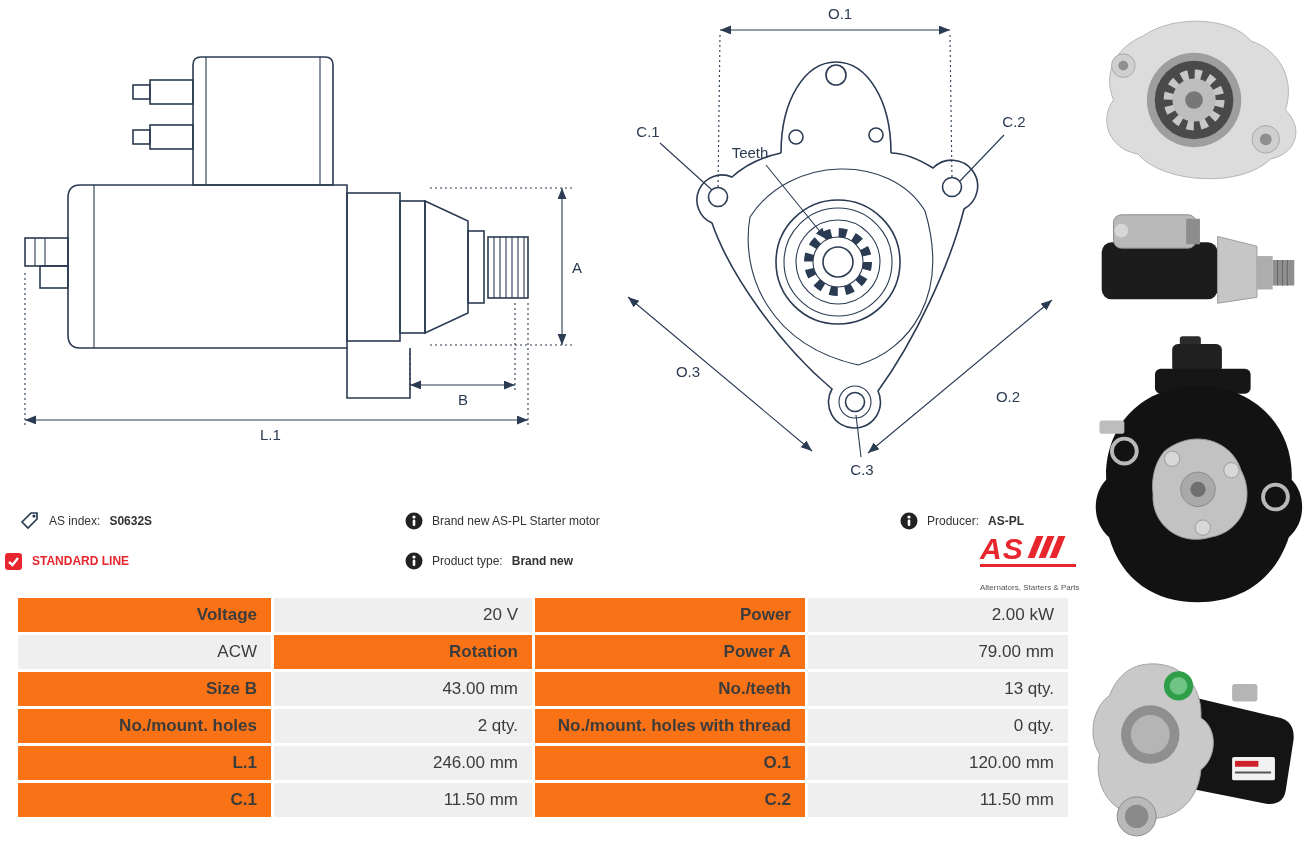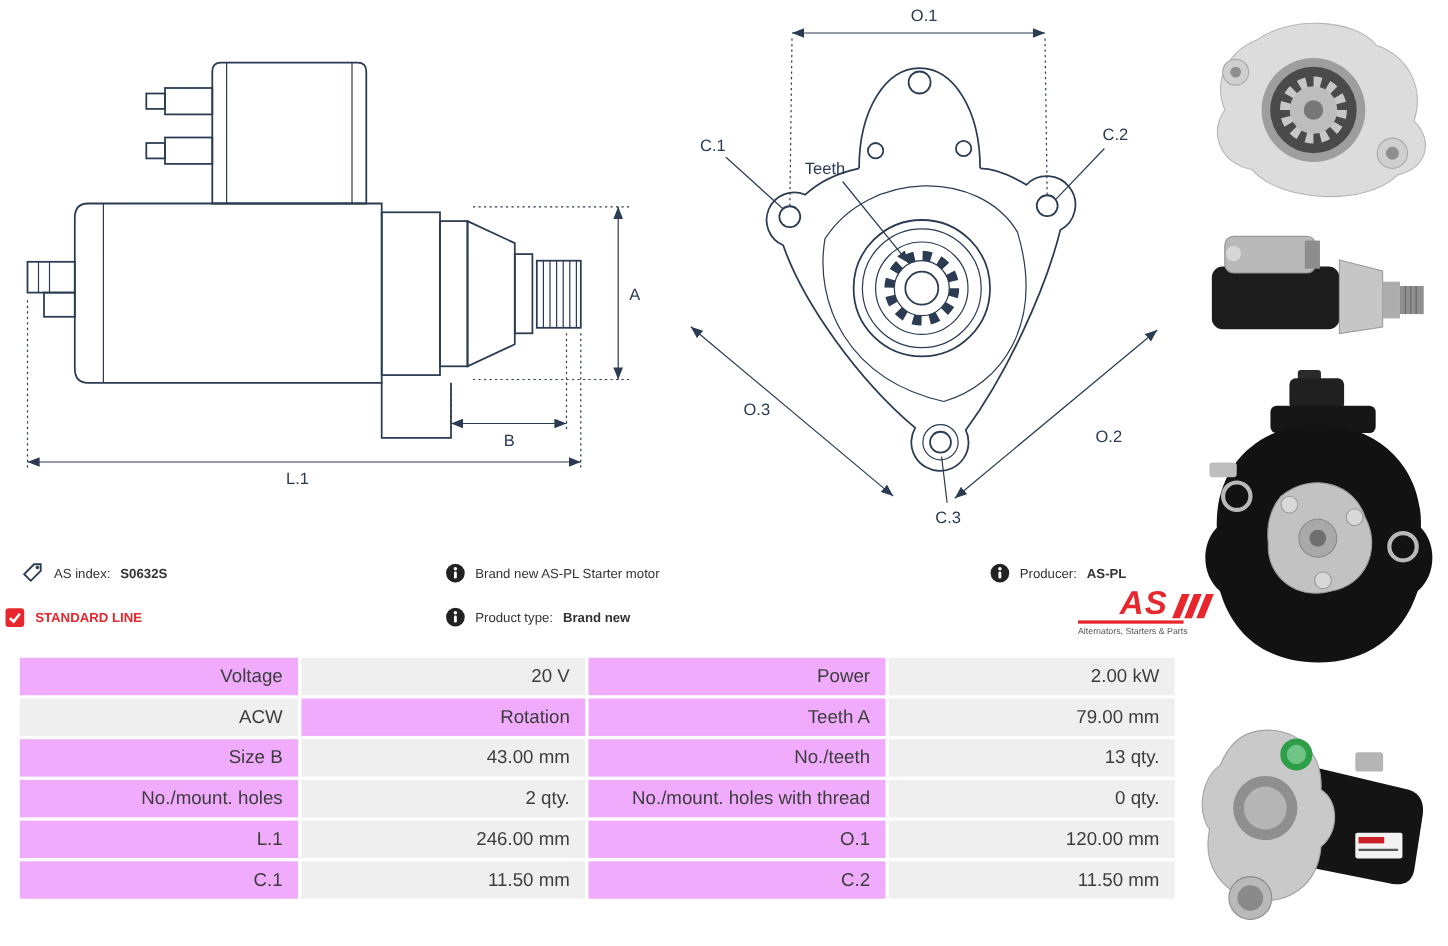--- a/index.html
+++ b/index.html
@@ -15,33 +15,33 @@
   .dot{stroke:#2a3b52;stroke-width:1.1;fill:none;stroke-dasharray:2 3;}
 
   
   .info-item{position:absolute;display:flex;align-items:center;gap:9px;font-size:12px;color:#333;height:26px;white-space:nowrap;}
   .info-item .b{font-weight:bold;}
   .std-line{color:#e8262d;font-weight:bold;}
   .info-ic{flex:0 0 auto;display:inline-flex;}
 
   
   .as-logo{position:absolute;left:980px;top:536px;width:96px;}
-  .as-logo-top{display:flex;align-items:flex-end;margin-left:38px;}
+  .as-logo-top{display:flex;align-items:flex-start;}
   .as-logo-as{color:#e8262d;font-weight:bold;font-style:italic;font-size:30px;line-height:26px;letter-spacing:1px;}
   .as-logo-bars{display:inline-flex;align-items:flex-end;margin-left:4px;}
   .as-logo-bars i{display:inline-block;width:7px;height:22px;background:#e8262d;transform:skewX(-22deg);margin-left:4px;}
   .as-logo-rule{height:3px;background:#e8262d;margin-top:2px;}
-  .as-logo-tagline{font-size:8px;color:#555;margin-top:2px;white-space:nowrap;}
+  .as-logo-tagline{font-size:8px;color:#555;margin-top:16px;white-space:nowrap;}
 
   
   .spec-table{position:absolute;left:18px;top:598px;display:grid;
     grid-template-columns:253px 258px 270px 260px;gap:3px;grid-auto-rows:minmax(34px,auto);}
   .cell{display:flex;align-items:center;justify-content:flex-end;text-align:right;
     padding:2px 14px;font-size:17px;color:#3c3c3c;}
-  .cell.lbl{background:#f0abfc;}
+  .cell.lbl{background:#f97316;font-weight:bold;}
   .cell.val{background:#efefef;}
 
   
   .photo{position:absolute;}
   .photo-1{left:1084px;top:5px;}
   .photo-2{left:1084px;top:200px;}
   .photo-3{left:1088px;top:330px;}
   .photo-4{left:1086px;top:625px;}
 </style>
 </head>
@@ -258,21 +258,21 @@
   </div>
 
   <div class="spec-table">
     <div class="cell lbl">Voltage</div>
     <div class="cell val">20 V</div>
     <div class="cell lbl">Power</div>
     <div class="cell val">2.00 kW</div>
 
     <div class="cell val">ACW</div>
     <div class="cell lbl">Rotation</div>
-    <div class="cell lbl">Teeth A</div>
+    <div class="cell lbl">Power A</div>
     <div class="cell val">79.00 mm</div>
 
     <div class="cell lbl">Size B</div>
     <div class="cell val">43.00 mm</div>
     <div class="cell lbl">No./teeth</div>
     <div class="cell val">13 qty.</div>
 
     <div class="cell lbl">No./mount. holes</div>
     <div class="cell val">2 qty.</div>
     <div class="cell lbl">No./mount. holes with thread</div>

